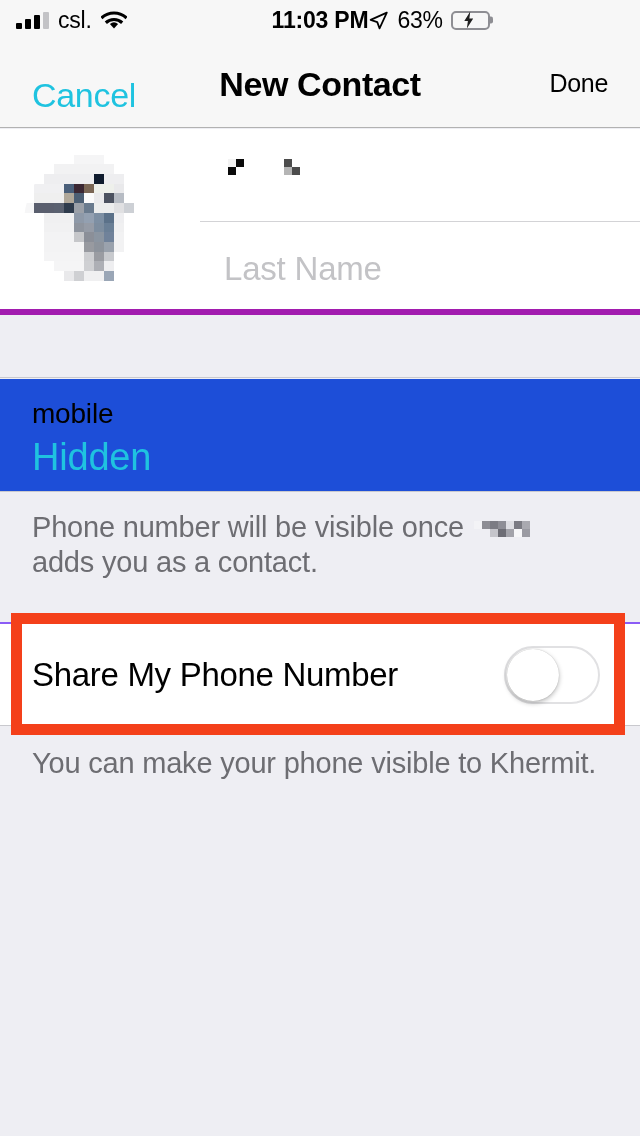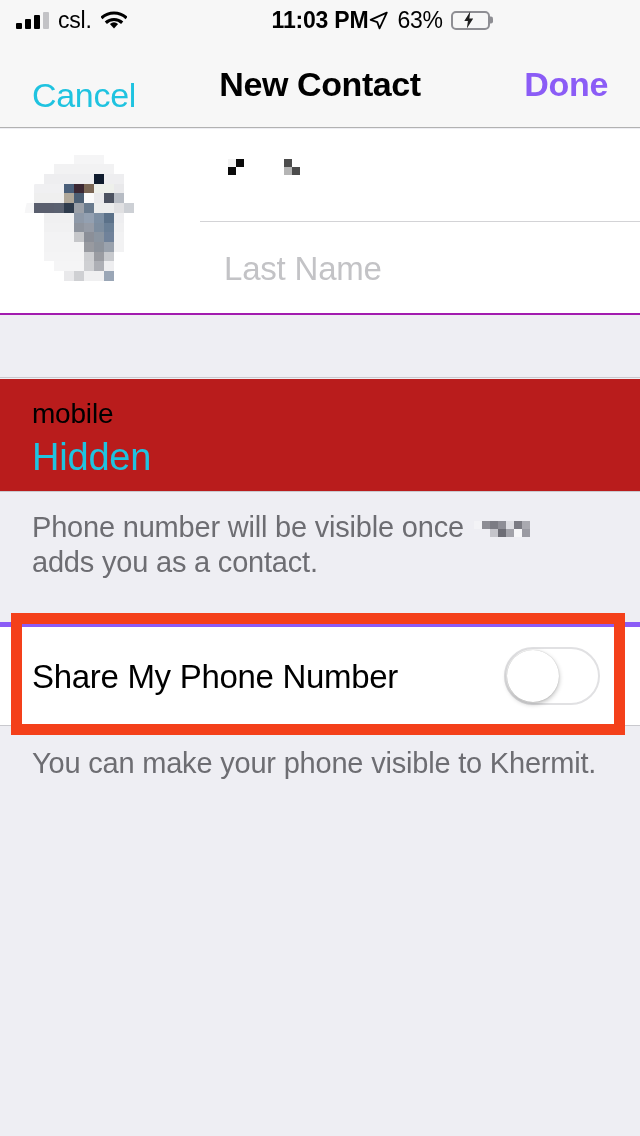--- a/index.html
+++ b/index.html
@@ -146,37 +146,37 @@
     text-align: center;
     font-size: 34px;
     font-weight: bold;
     color: #000;
     letter-spacing: -0.4px;
     line-height: 1;
     pointer-events: none;
   }
   .nav-done {
     margin-left: auto;
-    font-size: 34px;
-    font-weight: bold;
-    color: #8b5cf6;
+    font-size: 25px;
+    font-weight: normal;
+    color: #000000;
     line-height: 1;
     letter-spacing: -0.3px;
     cursor: pointer;
     z-index: 2;
   }
 
   
   .name-section {
     position: absolute;
     top: 129px; left: 0;
     width: 640px;
     height: 186px;
     background: #ffffff;
-    border-bottom: 2px solid #a21caf;
+    border-bottom: 6px solid #a21caf;
   }
   .avatar {
     position: absolute;
     left: 24px;
     top: 16px;
     width: 160px;
     height: 155px;
     border-radius: 50%;
     overflow: hidden;
   }
@@ -220,21 +220,21 @@
     height: 62px;
     border-bottom: 1px solid #c9c9ce;
   }
 
   
   .phone-section {
     position: absolute;
     top: 379px; left: 0;
     width: 640px;
     height: 113px;
-    background: #b91c1c;
+    background: #1d4ed8;
     border-bottom: 1px solid #c9c9ce;
     padding: 18px 0 12px 32px;
   }
   .phone-label {
     font-size: 28px;
     color: #000;
     line-height: 1.18;
     letter-spacing: -0.2px;
   }
   .phone-value {
@@ -259,21 +259,21 @@
   }
   .note-1 .redact { margin: 0 2px -4px 10px; }
 
   
   .toggle-section {
     position: absolute;
     top: 622px; left: 0;
     width: 640px;
     height: 104px;
     background: #ffffff;
-    border-top: 5px solid #8b5cf6;
+    border-top: 2px solid #8b5cf6;
     border-bottom: 1px solid #c9c9ce;
     display: flex;
     align-items: center;
     padding: 0 40px 0 32px;
   }
   .toggle-label {
     font-size: 33px;
     color: #000;
     letter-spacing: -0.3px;
     line-height: 1;

